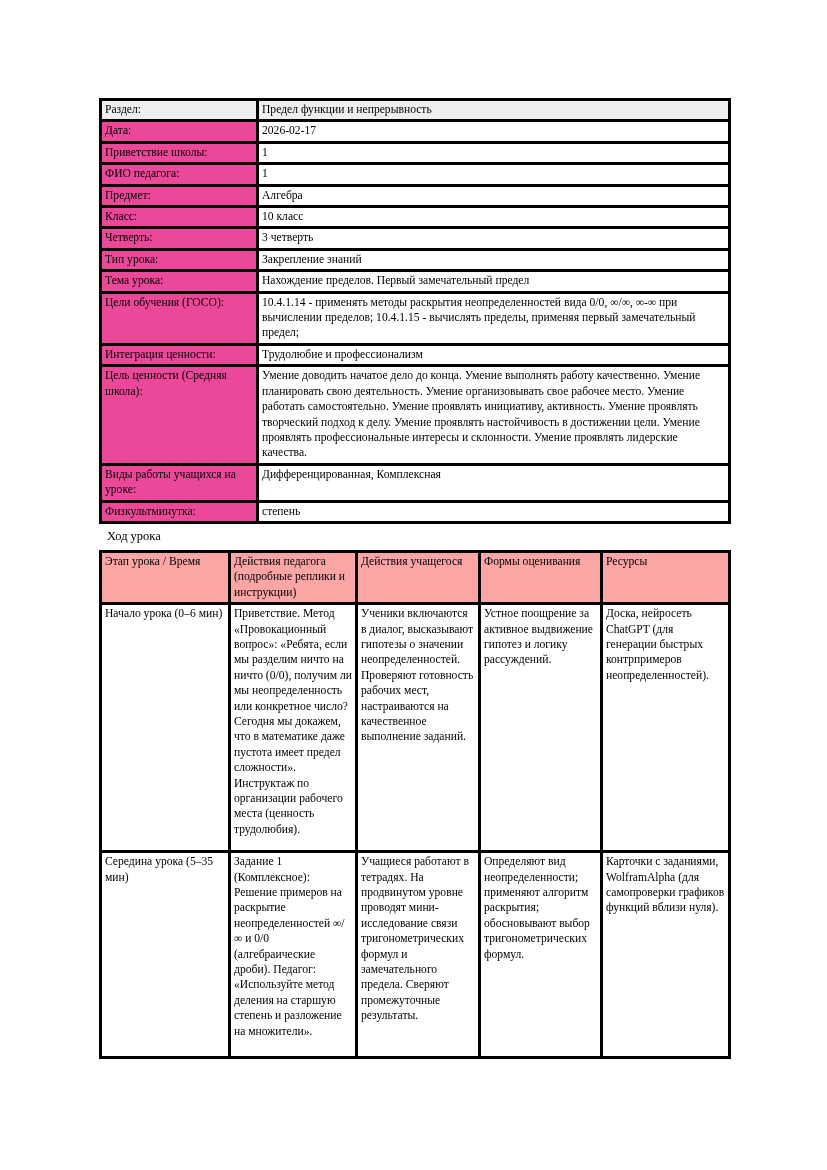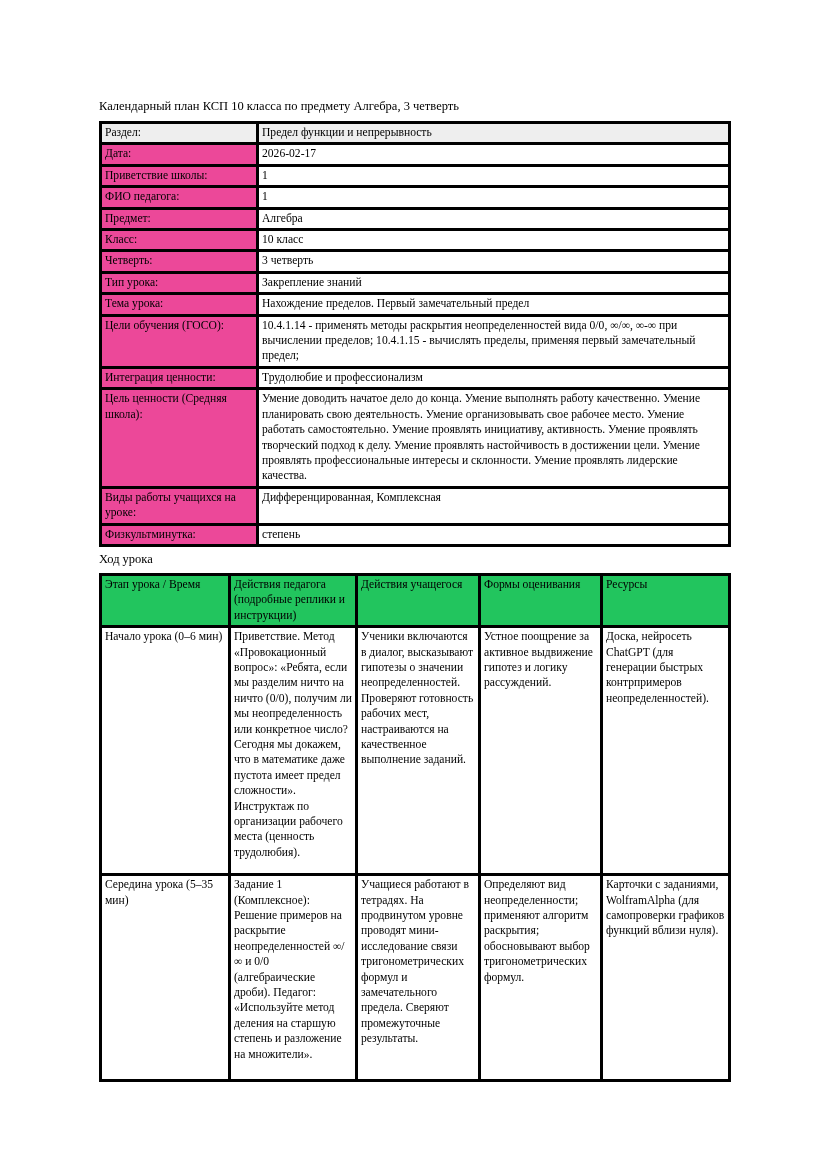--- a/index.html
+++ b/index.html
@@ -33,21 +33,21 @@
   .doc-title {
     font-size: 12.5px;
     line-height: 17px;
     margin: 0 0 6px 0;
     white-space: nowrap;
   }
 
   .section-label {
     font-size: 12.5px;
     line-height: 17px;
-    margin: 4px 0 5px 0;
+    margin: 4px 0 5px 8px;
   }
 
   table.doc-table {
     border-collapse: collapse;
     width: 629px;
     table-layout: fixed;
     font-size: 11.6px;
     line-height: 15.4px;
   }
   table.doc-table td,
@@ -71,37 +71,36 @@
     background: #eeeeee;
   }
 
   
   .flow-table col.f1 { width: 129px; }
   .flow-table col.f2 { width: 127px; }
   .flow-table col.f3 { width: 123px; }
   .flow-table col.f4 { width: 122px; }
   .flow-table col.f5 { width: 128px; }
   .flow-table thead td {
-    background: #22c55e;
+    background: #fca5a5;
   }
   .flow-table tbody td {
     height: 242px;
   }
   .flow-table tbody tr.row-2 td {
     height: 200px;
     margin-top: 6px;
   }
 </style>
 </head>
 <body>
 
 <div class="page">
   <div class="content">
 
-    <p class="doc-title">Календарный план КСП 10 класса по предмету Алгебра, 3 четверть</p>
 
     <table class="doc-table info-table">
       <colgroup>
         <col class="c-label">
         <col class="c-value">
       </colgroup>
       <tbody>
           <tr class="header-row">
             <td class="label-cell">Раздел:</td>
             <td>Предел функции и непрерывность</td>

